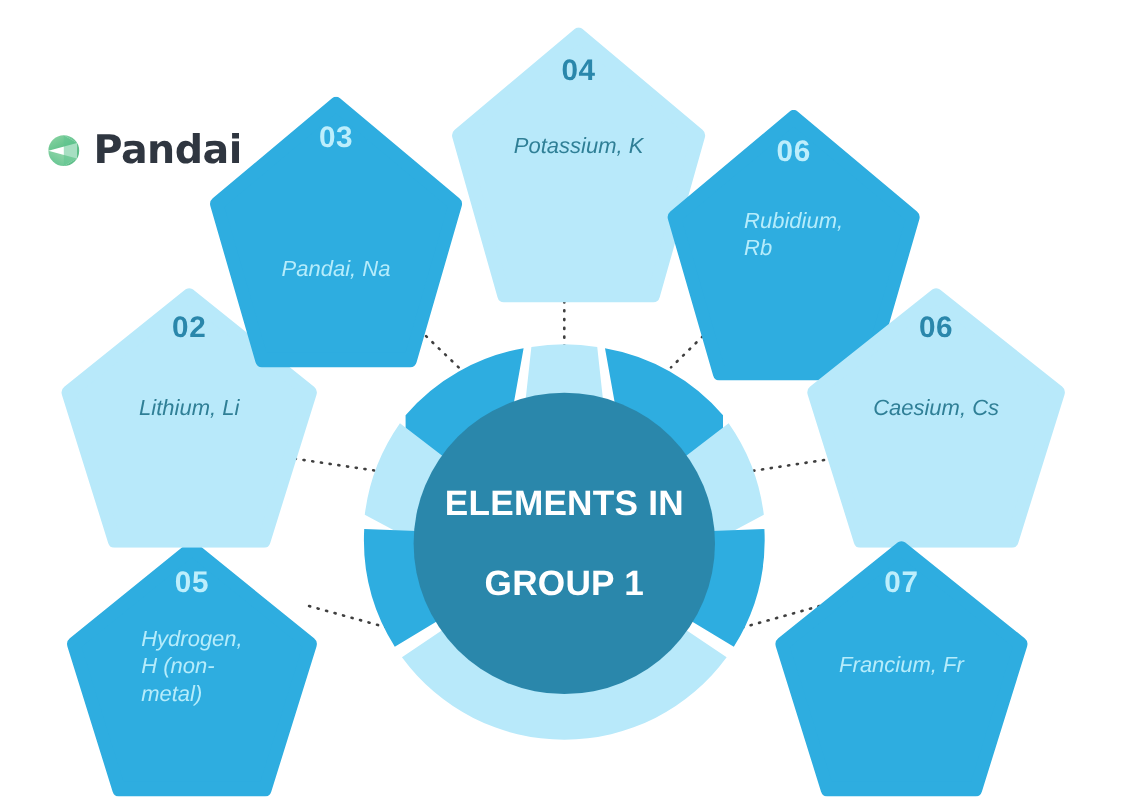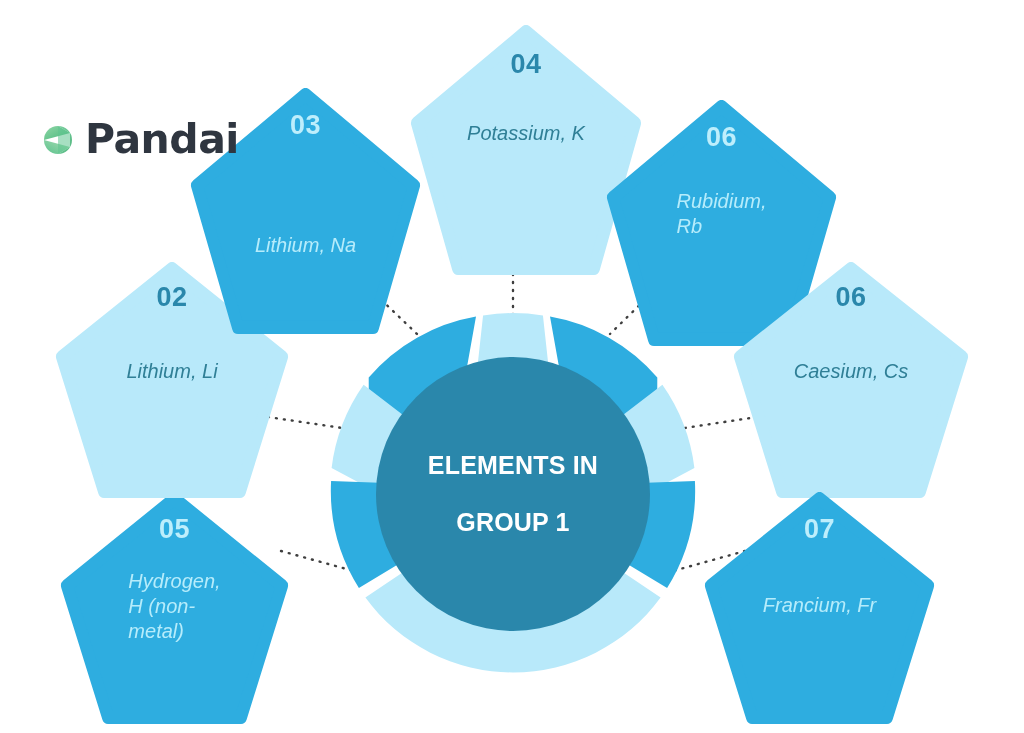--- a/index.html
+++ b/index.html
@@ -35,21 +35,21 @@
     z-index: 40;
   }
   .logo-mark {
     width: 36px;
     height: 36px;
     flex: 0 0 36px;
     display: block;
   }
   .logo-word {
     font-family: "DejaVu Sans", sans-serif;
-    font-size: 41px;
+    font-size: 36px;
     font-weight: bold;
     color: #2f3640;
     letter-spacing: -0.5px;
     line-height: 1;
   }
 
   
   #connectors {
     position: absolute;
     left: 0;
@@ -77,21 +77,21 @@
     display: flex;
     align-items: center;
     justify-content: center;
     z-index: 11;
     pointer-events: none;
   }
   .wheel-title span {
     display: block;
     text-align: center;
     color: #ffffff;
-    font-size: 25px;
+    font-size: 32px;
     font-weight: bold;
     line-height: 1.15;
     letter-spacing: 0.2px;
     max-width: 230px;
   }
 
   
   .pent {
     position: absolute;
     z-index: 20;
@@ -231,21 +231,21 @@
       <div>Lithium, Li</div>
     </div>
   </div>
 
   <div class="pent dark" style="left:188px; top:88px; width:235px; height:222px; padding-top:24px;gap:46px;">
     <svg class="pent-svg" viewBox="0 0 235 222" preserveAspectRatio="none">
       <path d="M117.5 6 L226 88 L185 216 L50 216 L9 88 Z" fill="#2eade0" stroke="#2eade0" stroke-width="12" stroke-linejoin="round"></path>
     </svg>
     <div class="pent-num">03</div>
     <div class="pent-label" style="margin-top:48px;">
-      <div>Lithium, Na</div>
+      <div>Pandai, Na</div>
     </div>
   </div>
 
   <div class="pent light" style="left:408px; top:25px; width:236px; height:224px; padding-top:26px;">
     <svg class="pent-svg" viewBox="0 0 236 224" preserveAspectRatio="none">
       <path d="M118 6 L227 88 L186 218 L50 218 L9 88 Z" fill="#b8e9fa" stroke="#b8e9fa" stroke-width="12" stroke-linejoin="round"></path>
     </svg>
     <div class="pent-num">04</div>
     <div class="pent-label" style="margin-top:43px;">
       <div>Potassium, K</div>

